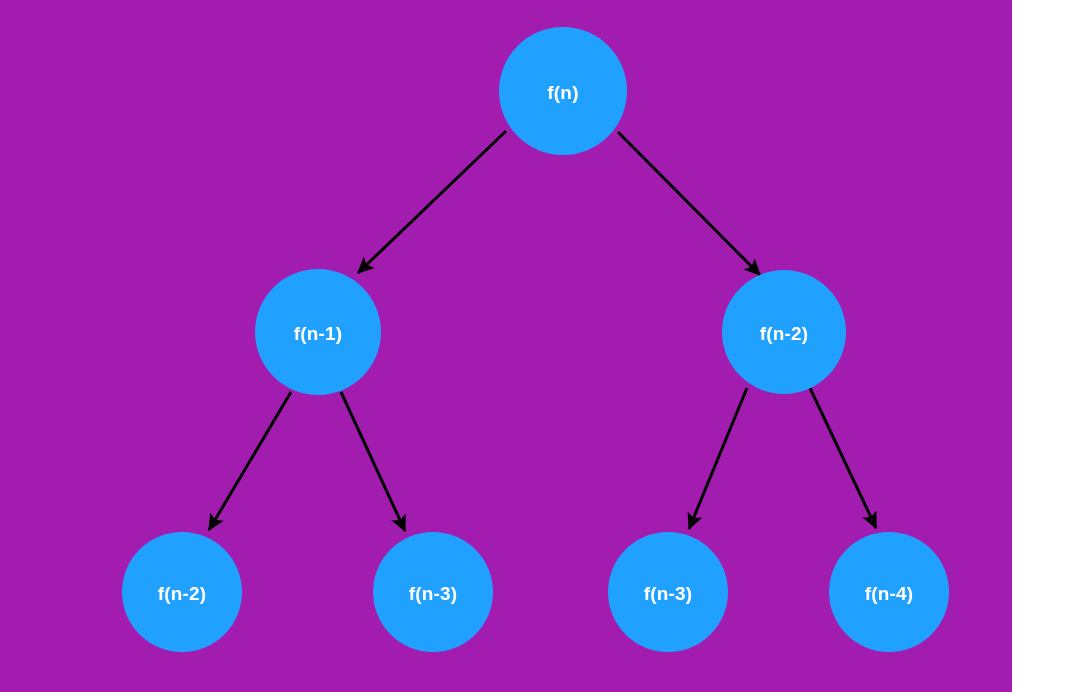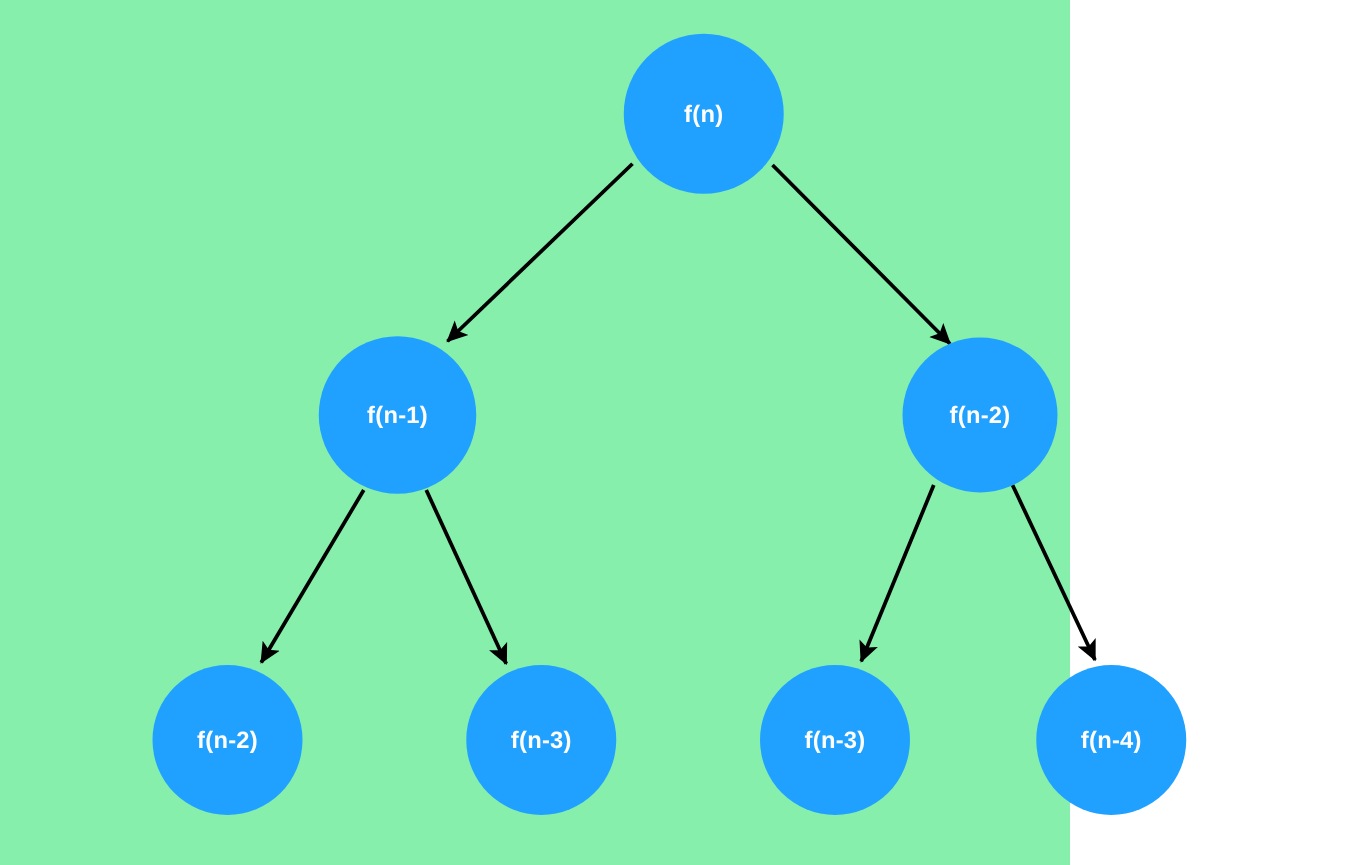--- a/index.html
+++ b/index.html
@@ -8,23 +8,23 @@
   }
   body {
     width: 1080px;
     height: 692px;
     background: #ffffff;
     font-family: "Liberation Sans", sans-serif;
     overflow: hidden;
   }
   #diagram-root {
     position: relative;
-    width: 856px;
+    width: 1012px;
     height: 692px;
-    background: #86efac;
+    background: #a21caf;
   }
   #tree-svg {
     position: absolute;
     top: 0;
     left: 0;
     width: 1080px;
     height: 692px;
     display: block;
   }
   .node-label {

